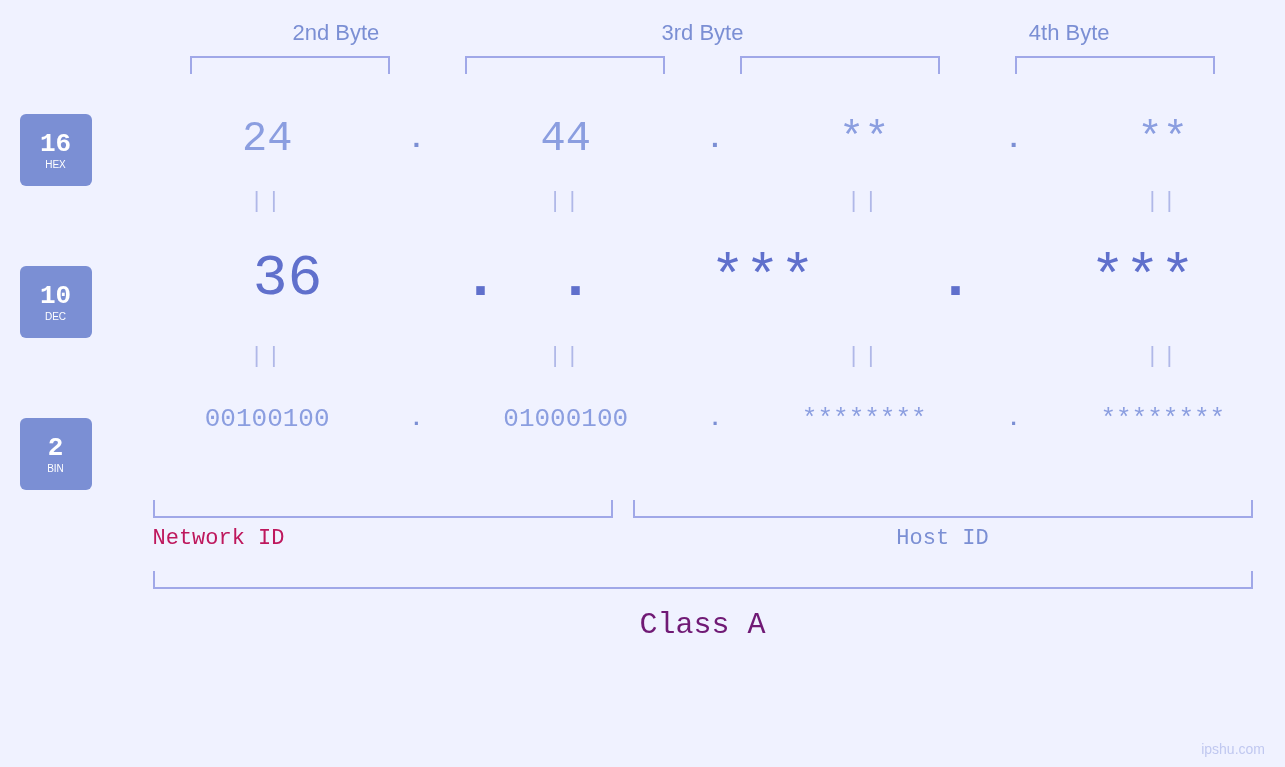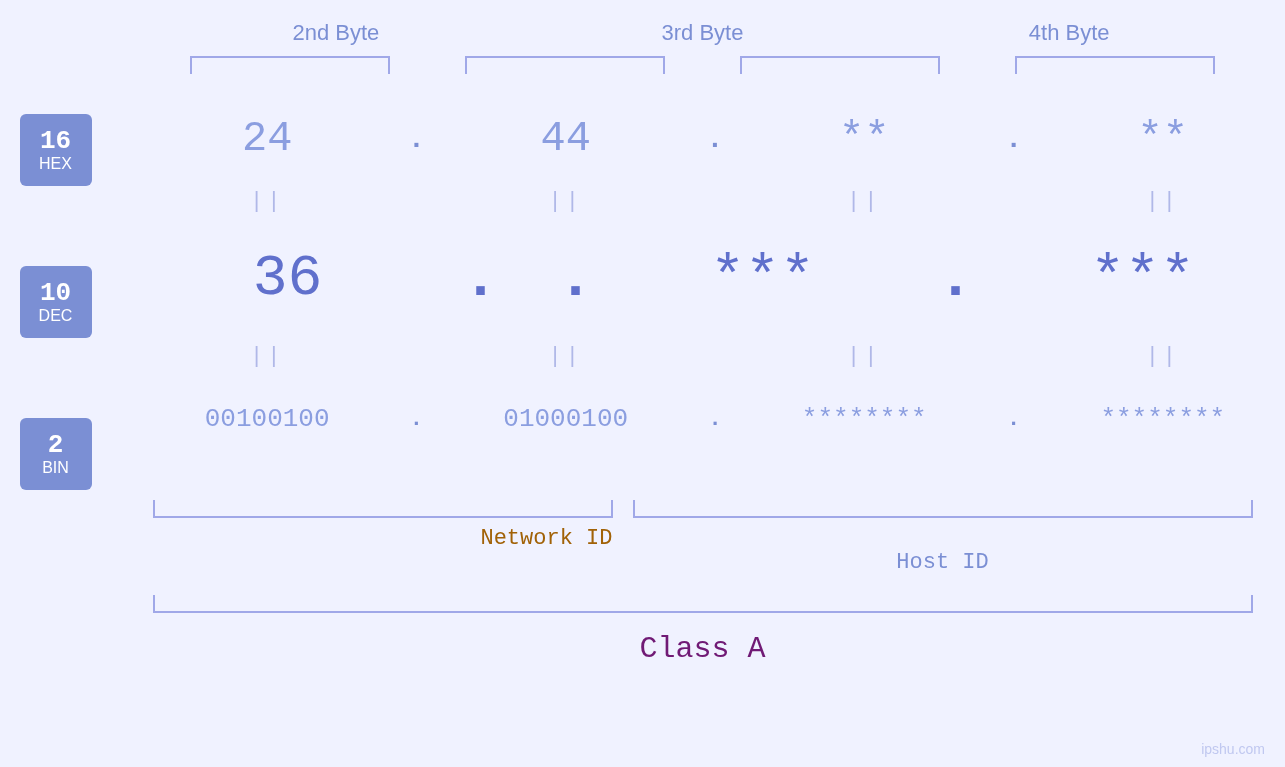--- a/index.html
+++ b/index.html
@@ -88,21 +88,21 @@
       margin-bottom: 80px;
     }
 
     .badge-num {
       font-size: 26px;
       font-weight: bold;
       line-height: 1.1;
     }
 
     .badge-label {
-      font-size: 16px;
+      font-size: 10px;
       font-family: Arial, sans-serif;
     }
 
     
     .values-area {
       flex: 1;
       display: flex;
       flex-direction: column;
     }
 
@@ -213,32 +213,31 @@
     }
 
     .bottom-labels {
       display: flex;
       width: 100%;
       margin-top: 8px;
     }
 
     .network-label {
       width: 460px;
-      text-align: right;
-      color: #a16207;
+      text-align: left;
+      color: #be185d;
       font-size: 22px;
     }
 
     .host-label {
       flex: 1;
       text-align: center;
       color: #7b8fd4;
       font-size: 22px;
       margin-left: 20px;
-      margin-top: 24px;
     }
 
     
     .class-row {
       width: 1100px;
       margin-left: 120px;
       margin-top: 20px;
     }
 
     .class-bracket {

